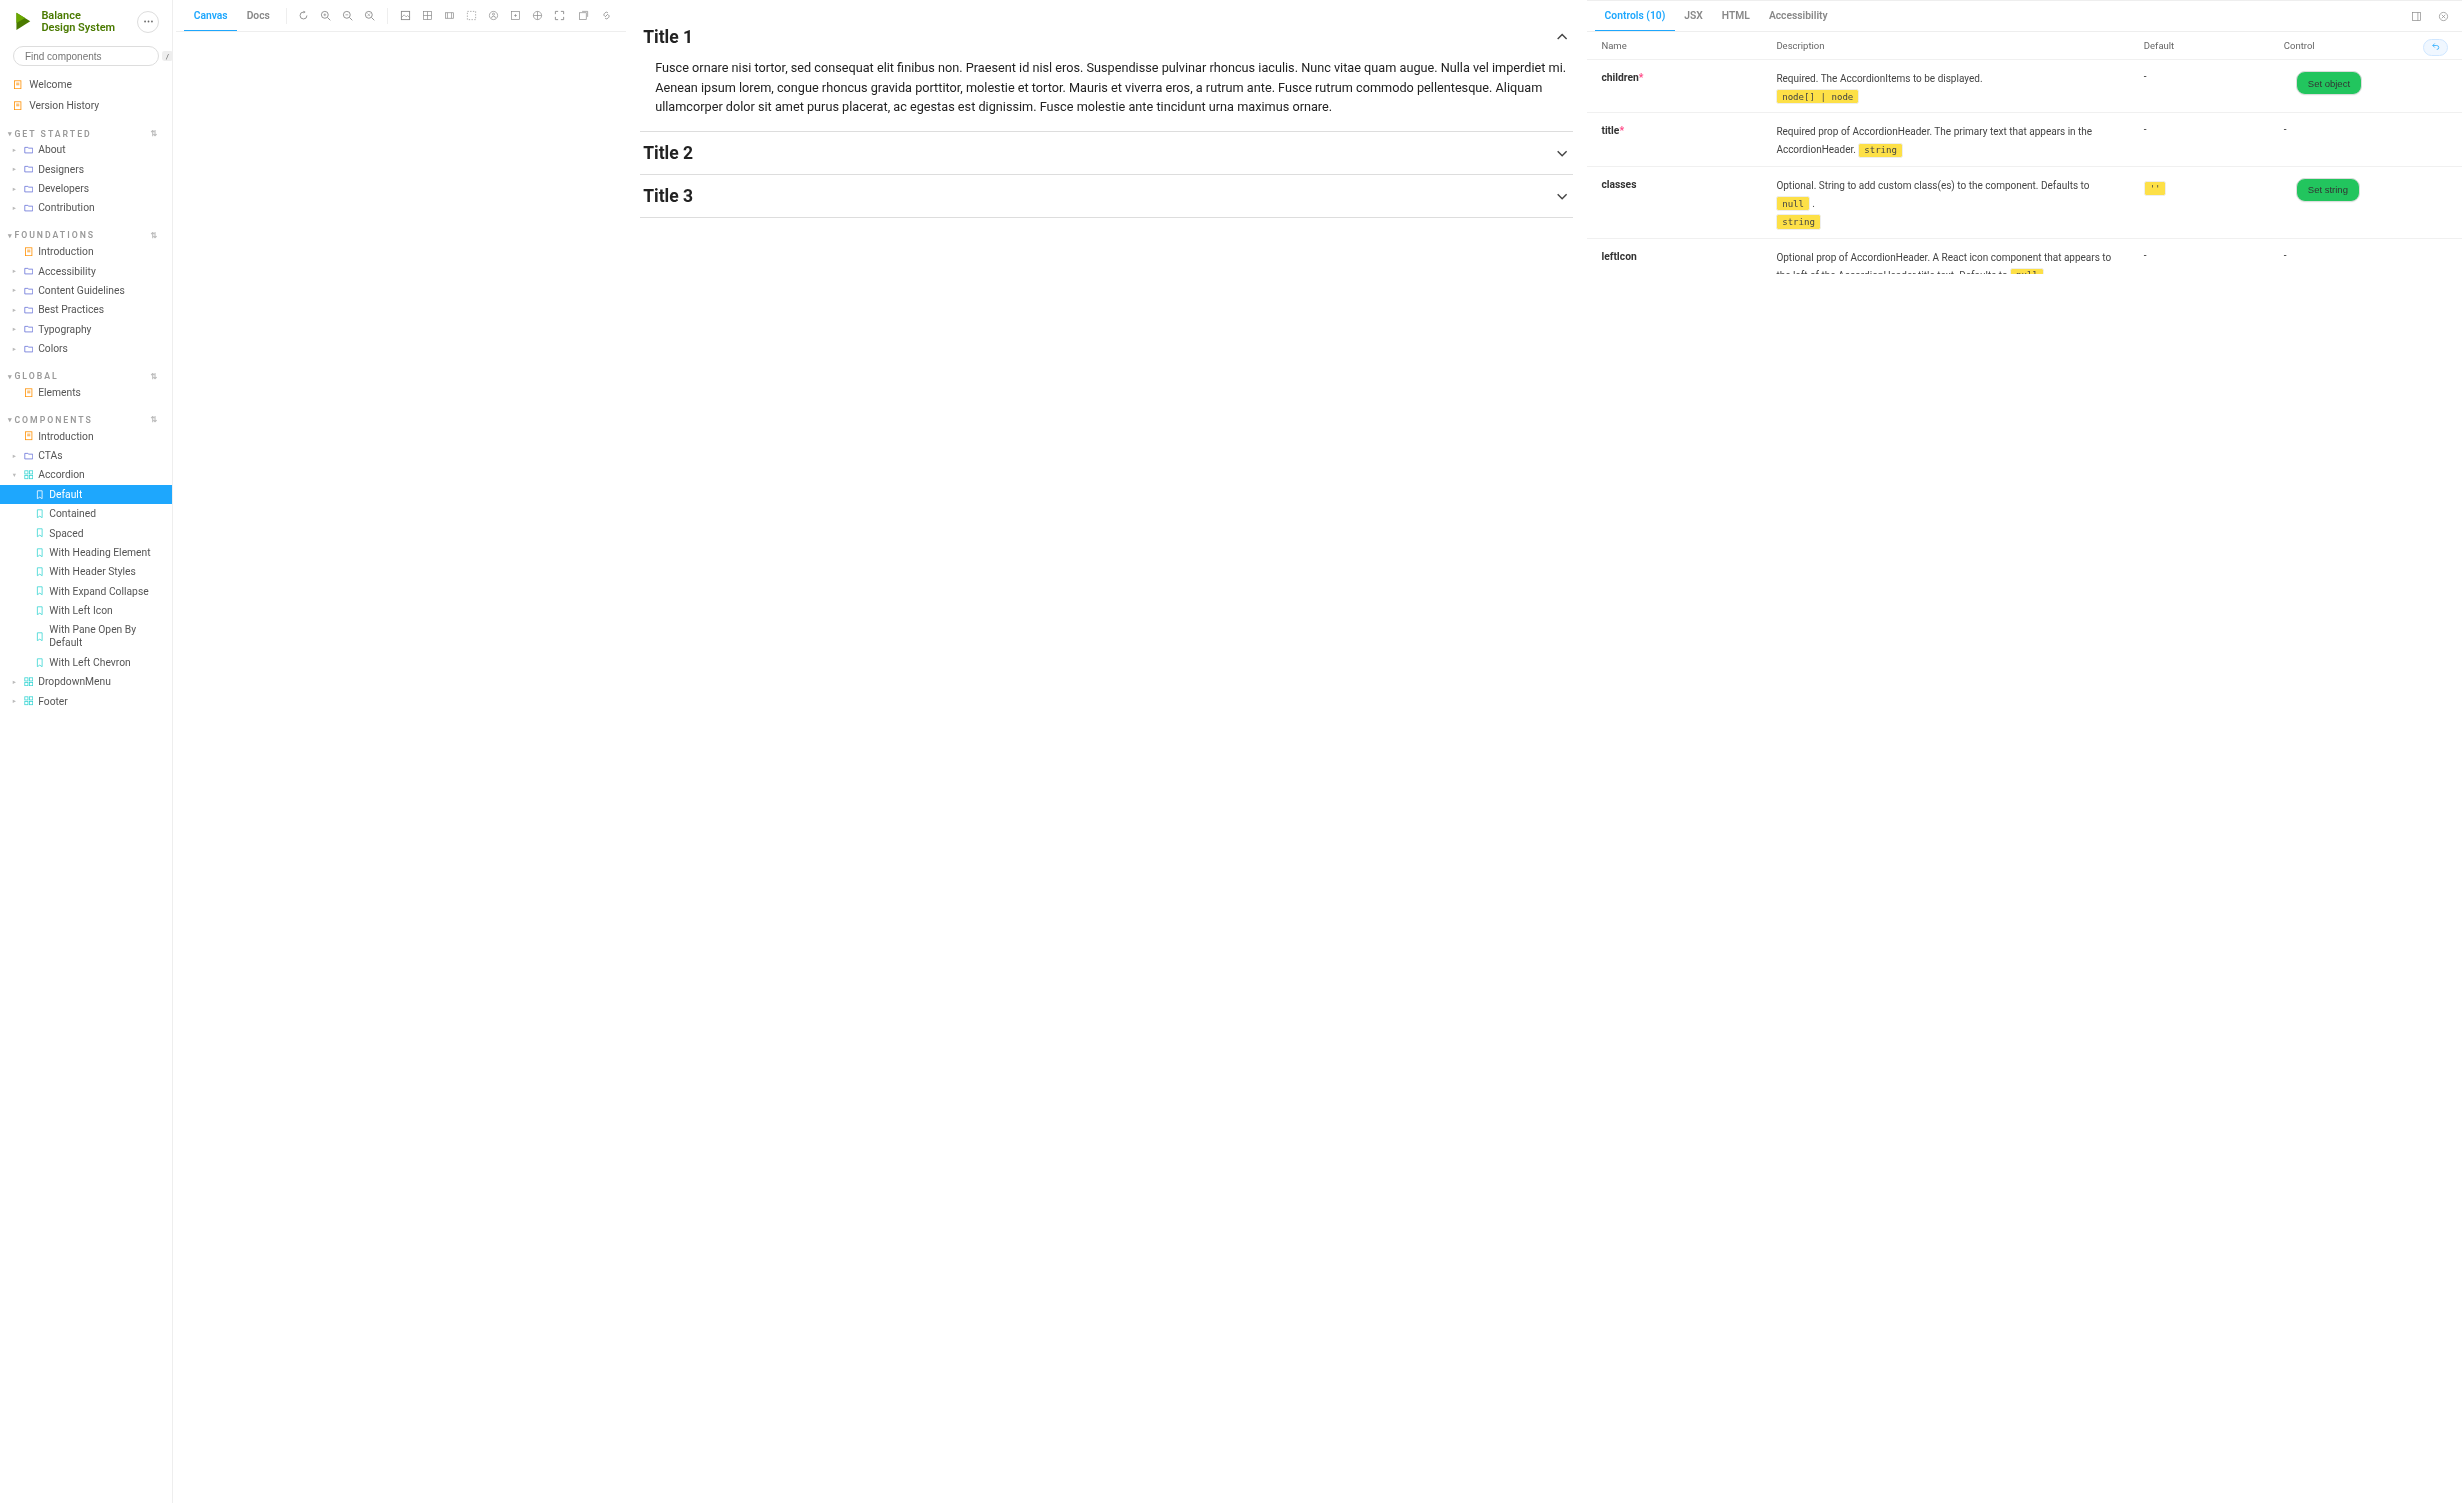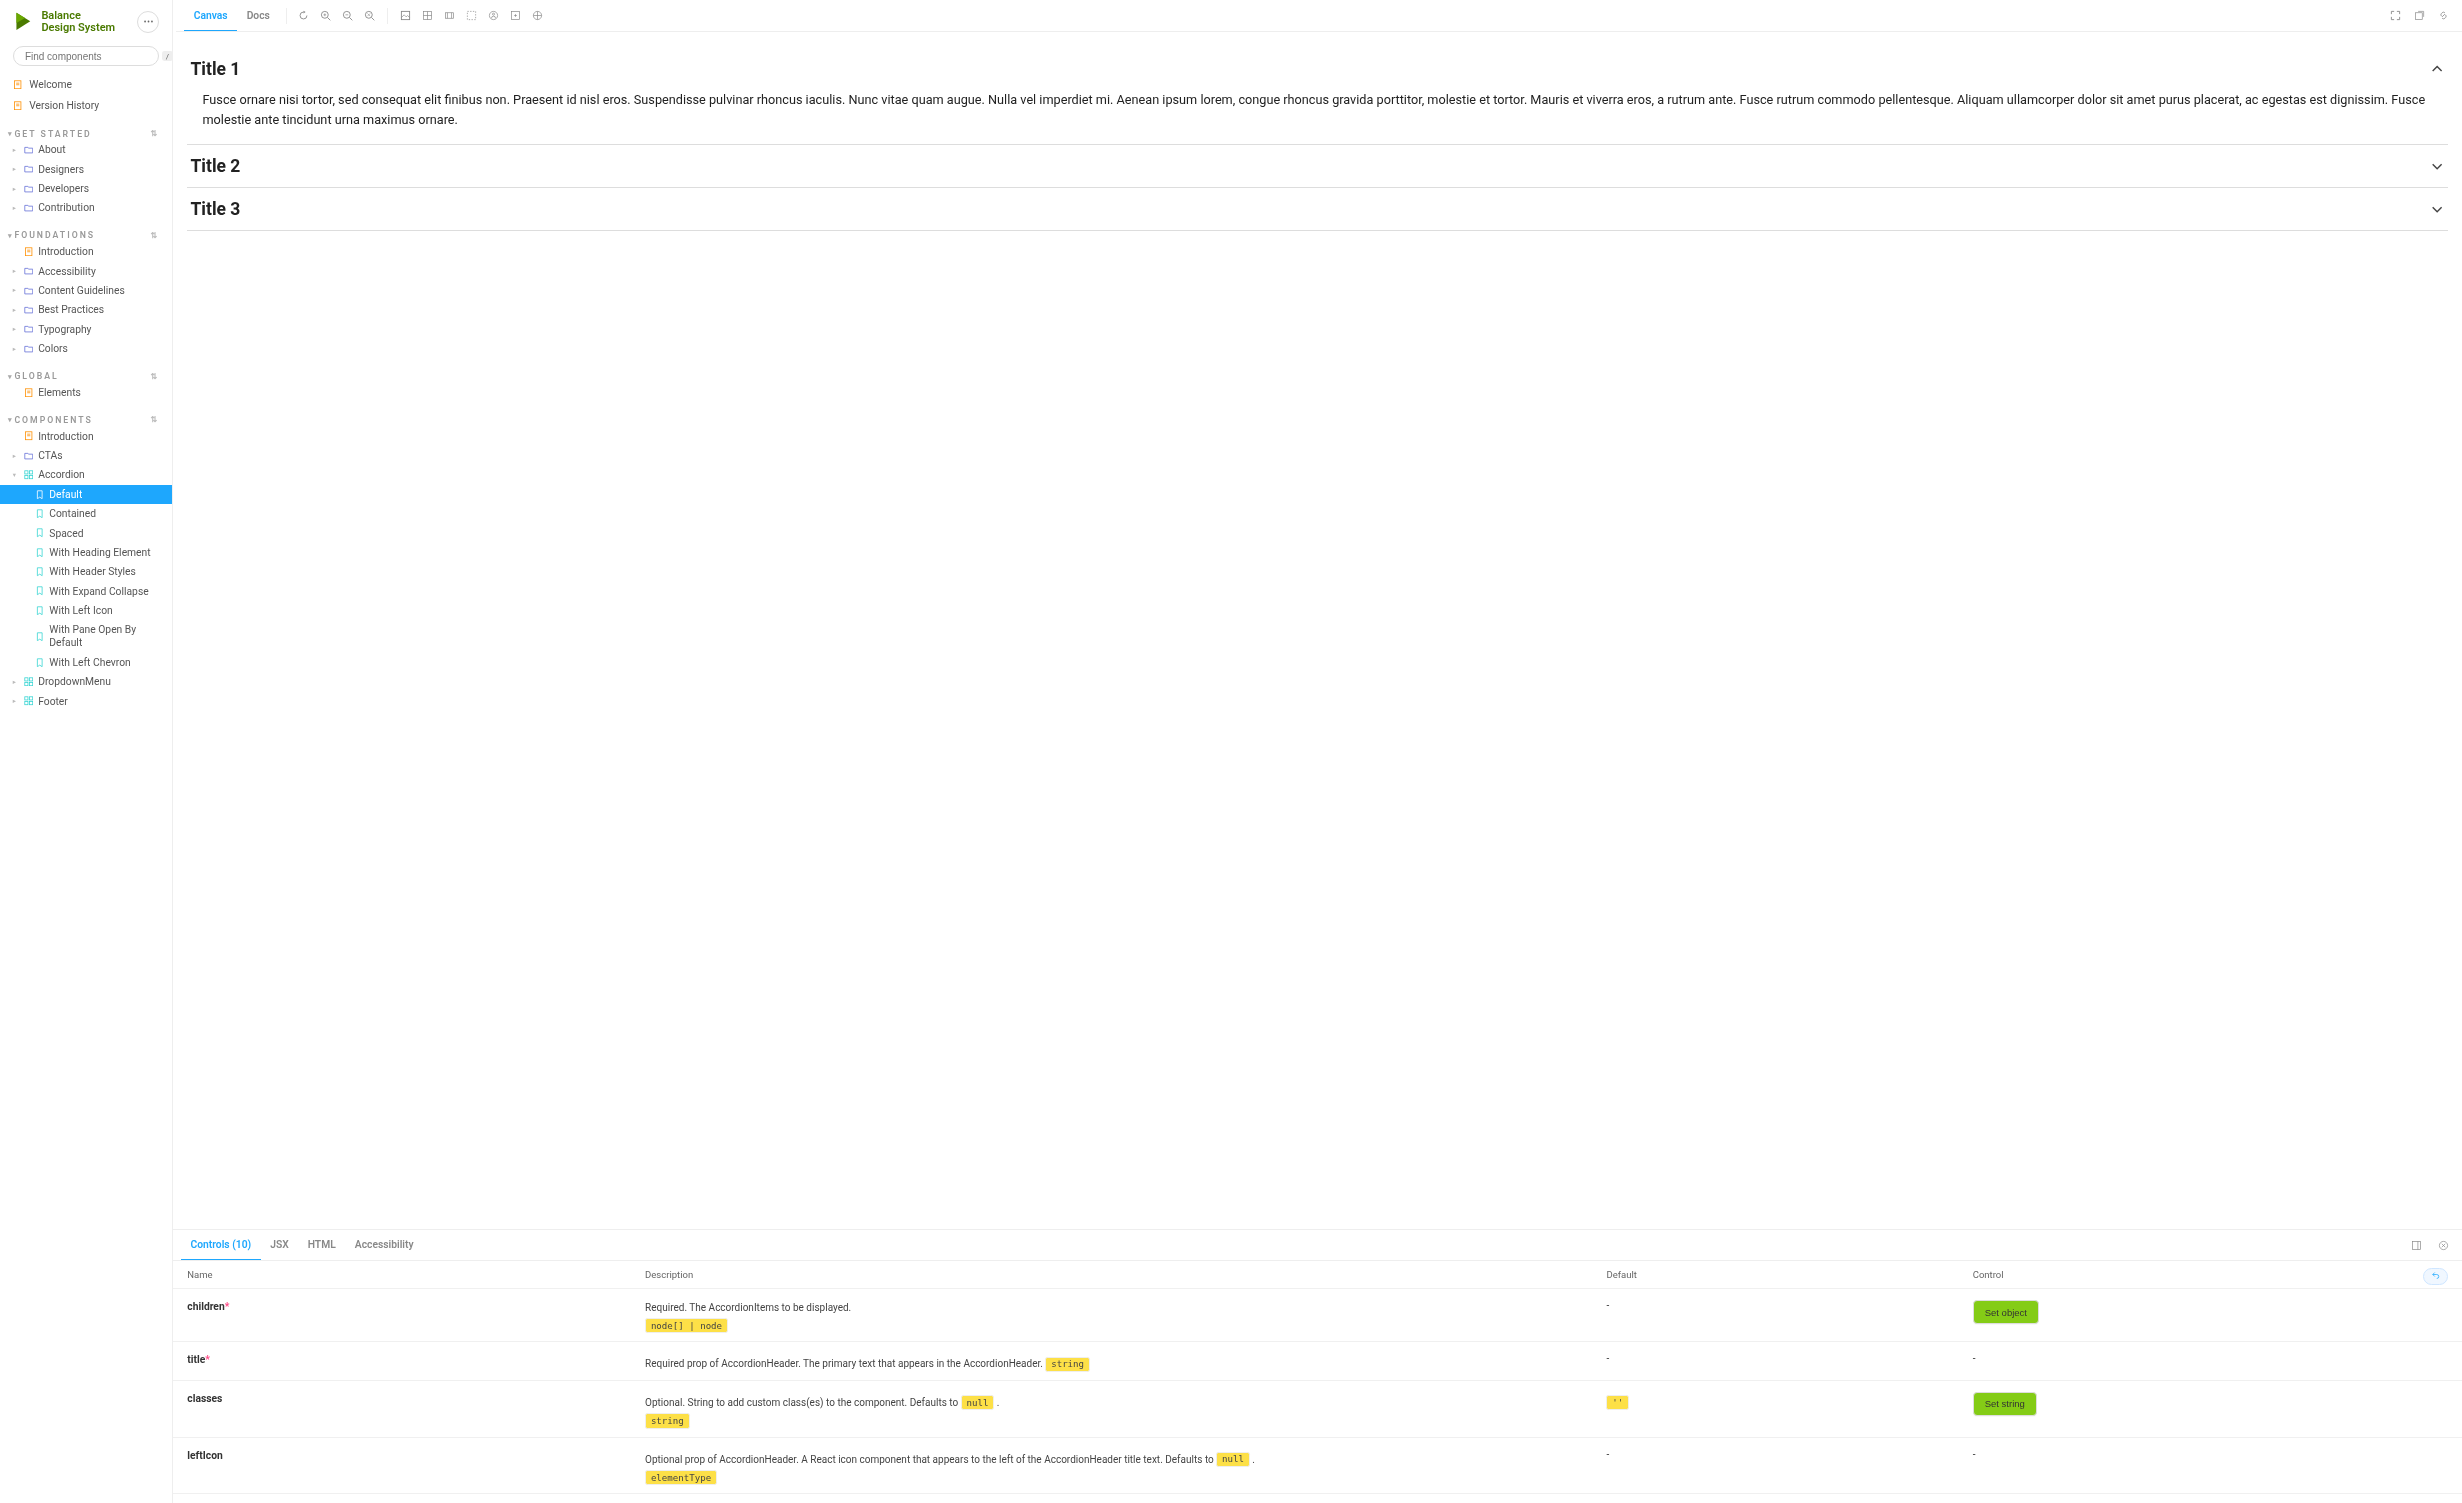--- a/index.html
+++ b/index.html
@@ -24,21 +24,21 @@
 .nav-section-hdr { display: flex; align-items: center; padding: 4.8px 12.7px 1.6px 8px; font-size: 8.7px; font-weight: 600; letter-spacing: 2px; color: #999; cursor: pointer; margin-top: 8px; }
 .nav-section-hdr .caret { width: 6.4px; color: #aaa; font-size: 7.2px; }
 .nav-section-hdr .sort { margin-left: auto; color: #bbb; font-size: 8px; }
 .nav-child { display: flex; align-items: center; gap: 4.8px; padding: 3.2px 6.4px 3.2px 12.7px; cursor: pointer; font-size: 10.3px; color: #555; }
 .nav-child .caret { width: 6.4px; color: #bbb; font-size: 6.4px; }
 .nav-child.indent2 { padding-left: 35px; }
 .nav-child.active { background: #1ea7fd; color: #fff; }
 .nav-child.active .nav-icon-doc path, .nav-child.active .nav-icon-doc rect { stroke: #fff; }
 
 
-.main { flex: 1; display: flex; flex-direction: column; overflow: hidden; }
+.main { flex: 1; display: flex; overflow: hidden; }
 .toolbar { display: flex; align-items: center; border-bottom: 0.8px solid #eee; padding: 0 8px; height: 32px; margin-left: 3.2px; }
 .tab { padding: 8px 9.5px; font-size: 10.3px; color: #888; cursor: pointer; border-bottom: 1.6px solid transparent; font-weight: 600; }
 .tab.active { color: #1ea7fd; border-bottom-color: #1ea7fd; }
 .toolbar-sep { width: 0.8px; height: 16px; background: #eee; margin: 0 6.4px; }
 .tool-icon { width: 22px; height: 22px; display: flex; align-items: center; justify-content: center; color: #888; cursor: pointer; }
 .toolbar-right { margin-left: auto; display: flex; gap: 1.6px; }
 
 
 .canvas { flex: 1; overflow: auto; padding: 16px 14.3px; }
 .accordion-item { border-bottom: 0.8px solid #ddd; }
@@ -54,21 +54,21 @@
 .addon-tab.active { color: #1ea7fd; border-bottom-color: #1ea7fd; }
 .addon-actions { margin-left: auto; display: flex; gap: 4.8px; }
 .addon-body { flex: 1; overflow-y: auto; }
 .controls-table { width: 100%; border-collapse: collapse; }
 .controls-table th { text-align: left; font-weight: 400; color: #666; font-size: 9.5px; padding: 8px 14.3px; border-bottom: 0.8px solid #f0f0f0; }
 .controls-table td { padding: 11px 14.3px 8px; vertical-align: top; font-size: 10px; border-bottom: 0.8px solid #f0f0f0; }
 .controls-table td.name-cell { font-weight: 700; font-size: 10.3px; }
 .req-star { color: #ff4785; }
 .desc-text { color: #444; line-height: 1.5; text-align: center; }
 .code-chip { display: inline-block; font-family: ui-monospace, Menlo, monospace; background: #fde047; border: 0.8px solid #eee; border-radius: 2.4px; padding: 1.6px 4.8px; font-size: 9.1px; color: #444; margin-top: 3.2px; }
-.ctl-btn { background: #84cc16; border: 0.8px solid #ddd; border-radius: 4px; padding: 5.6px 11px; font-size: 9.5px; cursor: pointer; color: #333; box-shadow: 0 0.8px 0.8px rgba(0,0,0,0.03); }
+.ctl-btn { background: #22c55e; border: 0.8px solid #ddd; border-radius: 9px; padding: 5.6px 11px; font-size: 9.5px; cursor: pointer; color: #333; box-shadow: 0 0.8px 0.8px rgba(0,0,0,0.03); margin-left: 12px; }
 .reset-btn { position: absolute; right: 14.3px; top: 38px; background: #f0f7ff; border: 0.8px solid #cfe6ff; color: #1ea7fd; border-radius: 9.5px; padding: 2.4px 6.4px; font-size: 8.7px; cursor: pointer; }
 
 svg { display: block; }
 </style>
 </head>
 <body>
 
 <div class="app">
 
   <aside class="sidebar">

